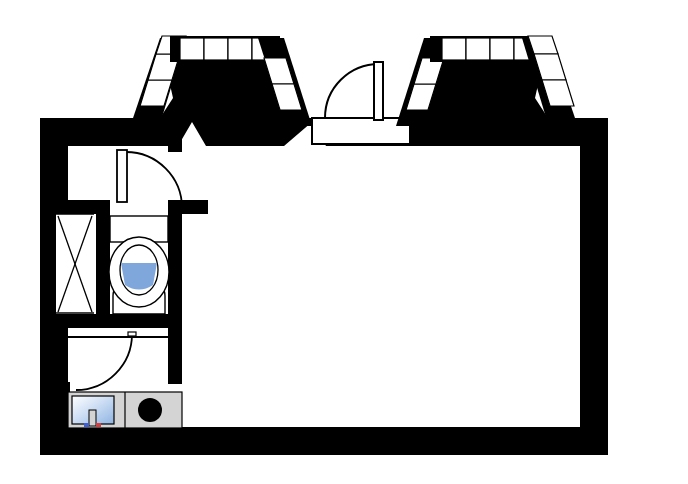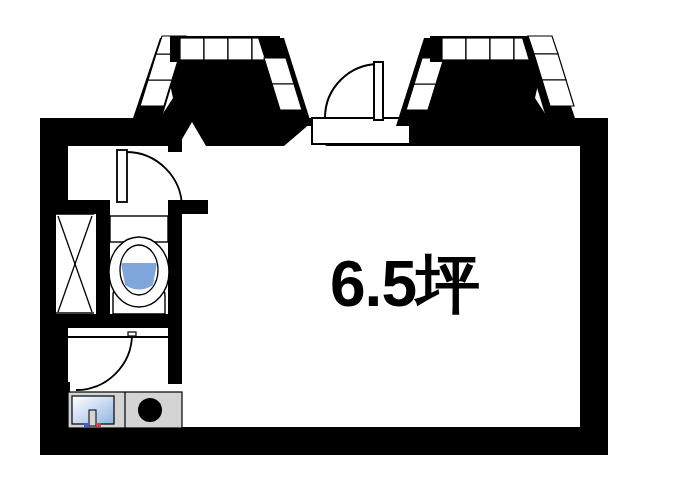--- a/index.html
+++ b/index.html
@@ -206,15 +206,14 @@
       <rect x="89" y="410" width="7" height="16" fill="#d4d4d4" stroke="#000000" stroke-width="1"></rect>
 
       <rect x="84" y="423" width="5" height="4" fill="#4060d0"></rect>
       <rect x="96" y="423" width="5" height="4" fill="#d04040"></rect>
 
       <circle cx="150" cy="410" r="12" fill="#000000"></circle>
     </g>
 
   </svg>
 
-  <div class="area-label" style="left:330px; top:252px; font-size:64px; line-height:1;">6.5坪</div>
 
 </div>
 
 </body></html>

